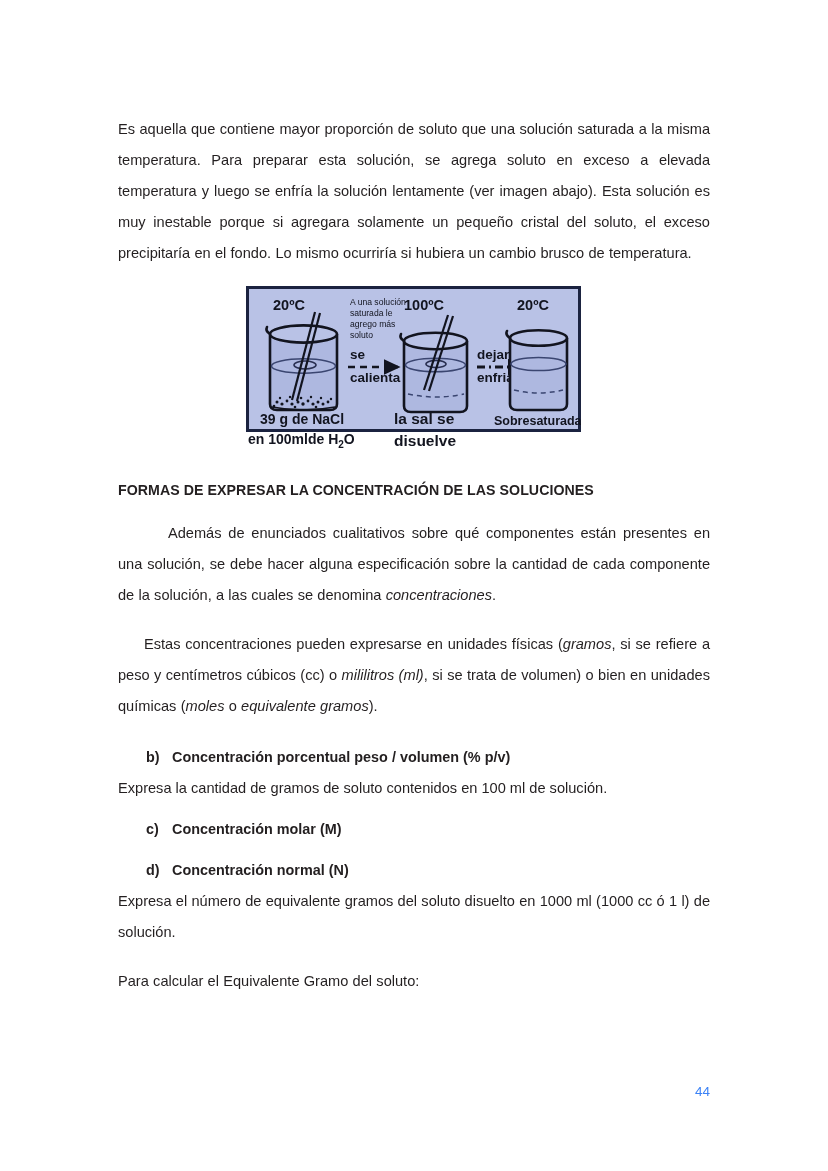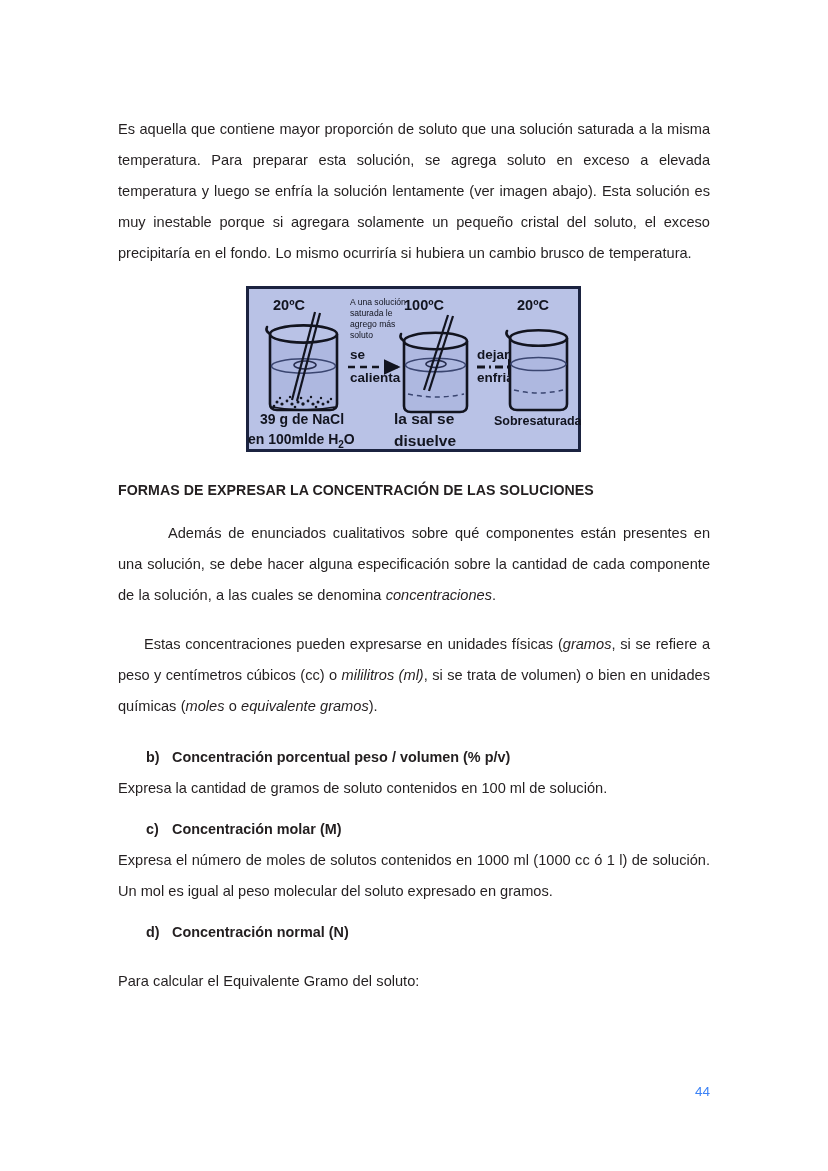--- a/index.html
+++ b/index.html
@@ -87,21 +87,21 @@
 
   .block-gap-18 { height: 18px; }
   .block-gap-10 { height: 10px; }
 
   
   .figure-wrap {
     position: absolute;
     left: 246px;
     top: 286px;
     width: 335px;
-    height: 166px;
+    height: 146px;
   }
   .figure-frame {
     position: absolute;
     inset: 0;
     background: #b9c2e6;
     border: 3px solid #1b2340;
     box-sizing: border-box;
   }
   .figure-svg {
     position: absolute;
@@ -145,27 +145,27 @@
 
     <div>
       <p class="list-item-title"><span class="marker">b)</span><span>Concentración porcentual peso / volumen (% p/v)</span></p>
       <p class="list-item-desc left">Expresa la cantidad de gramos de soluto contenidos en 100 ml de solución.</p>
     </div>
 
     <div class="block-gap-10"></div>
 
     <div>
       <p class="list-item-title"><span class="marker">c)</span><span>Concentración molar (M)</span></p>
-      <p class="list-item-desc">Expresa el número de moles de solutos contenidos en 1000 ml (1000 cc ó 1 l) de solución. Un mol es igual al peso molecular del soluto expresado en gramos.</p>
     </div>
 
     <div class="block-gap-10"></div>
 
     <div>
       <p class="list-item-title"><span class="marker">d)</span><span>Concentración normal (N)</span></p>
+      <p class="list-item-desc">Expresa el número de equivalente gramos del soluto disuelto en 1000 ml (1000 cc ó 1 l) de solución.</p>
     </div>
 
     <div class="block-gap-18"></div>
 
     <p class="body-par left" style="margin-top:0">Para calcular el Equivalente Gramo del soluto:</p>
 
   </div>
 
   <div class="figure-wrap">
     <div class="figure-frame"></div>

